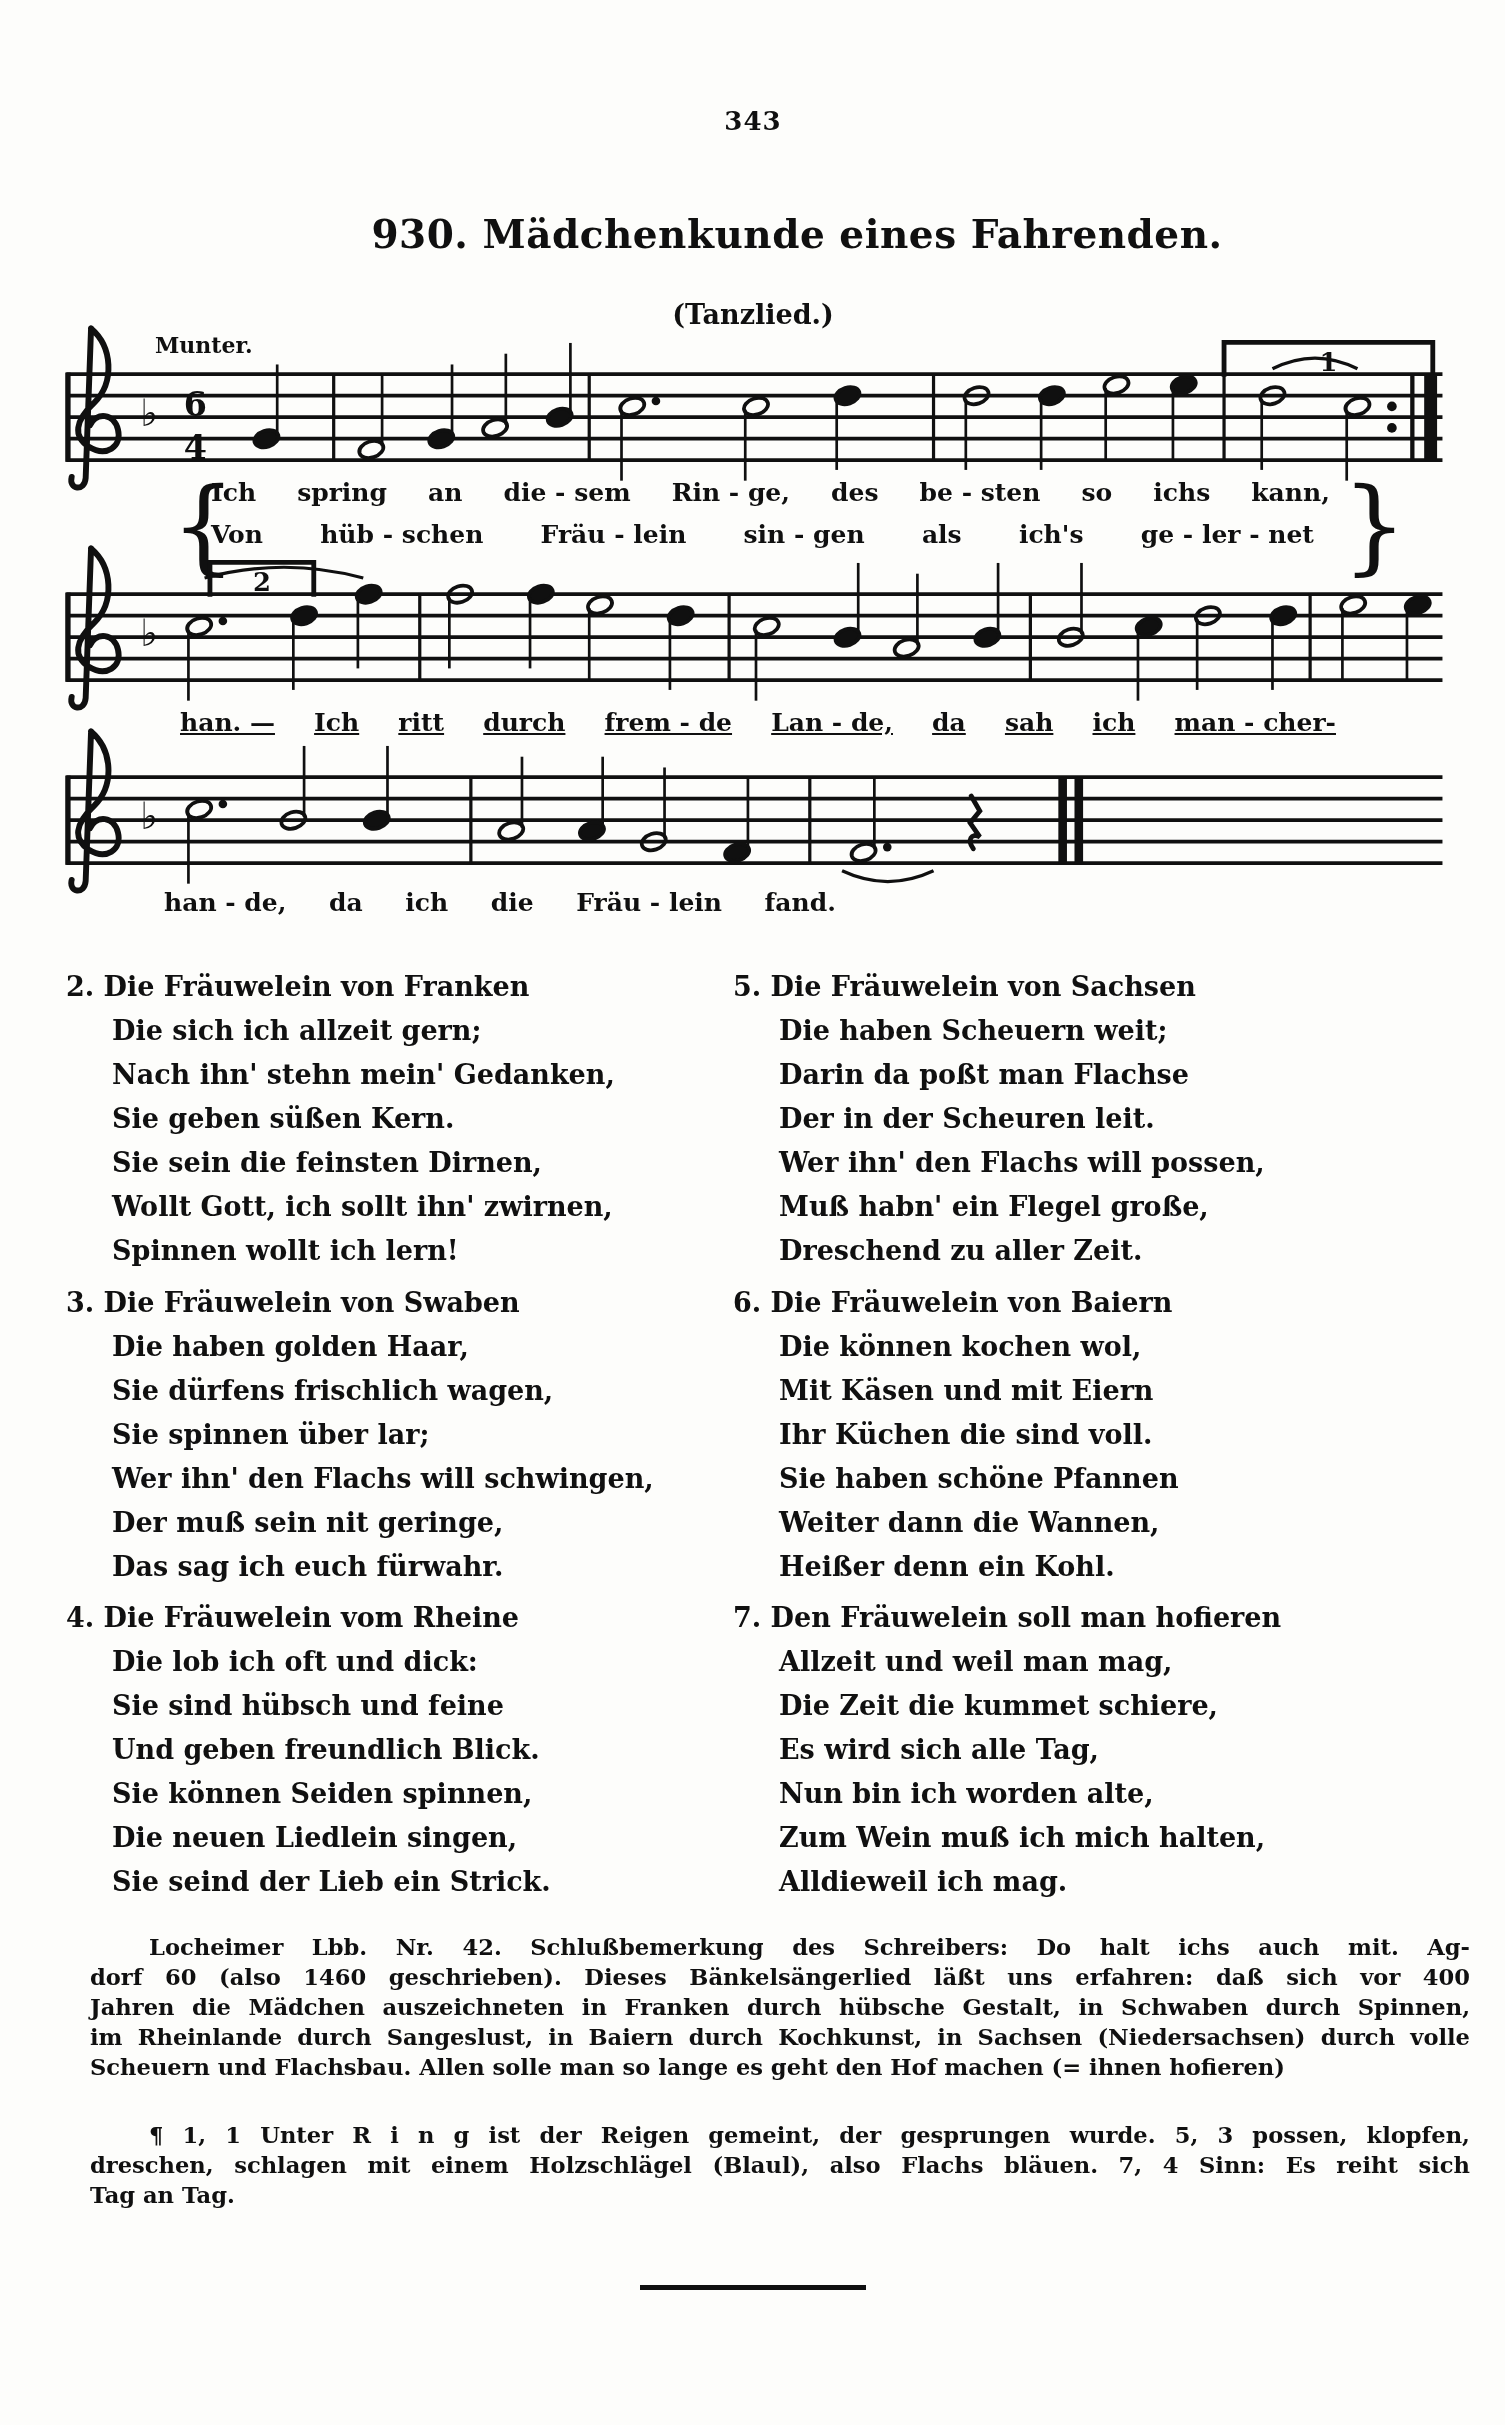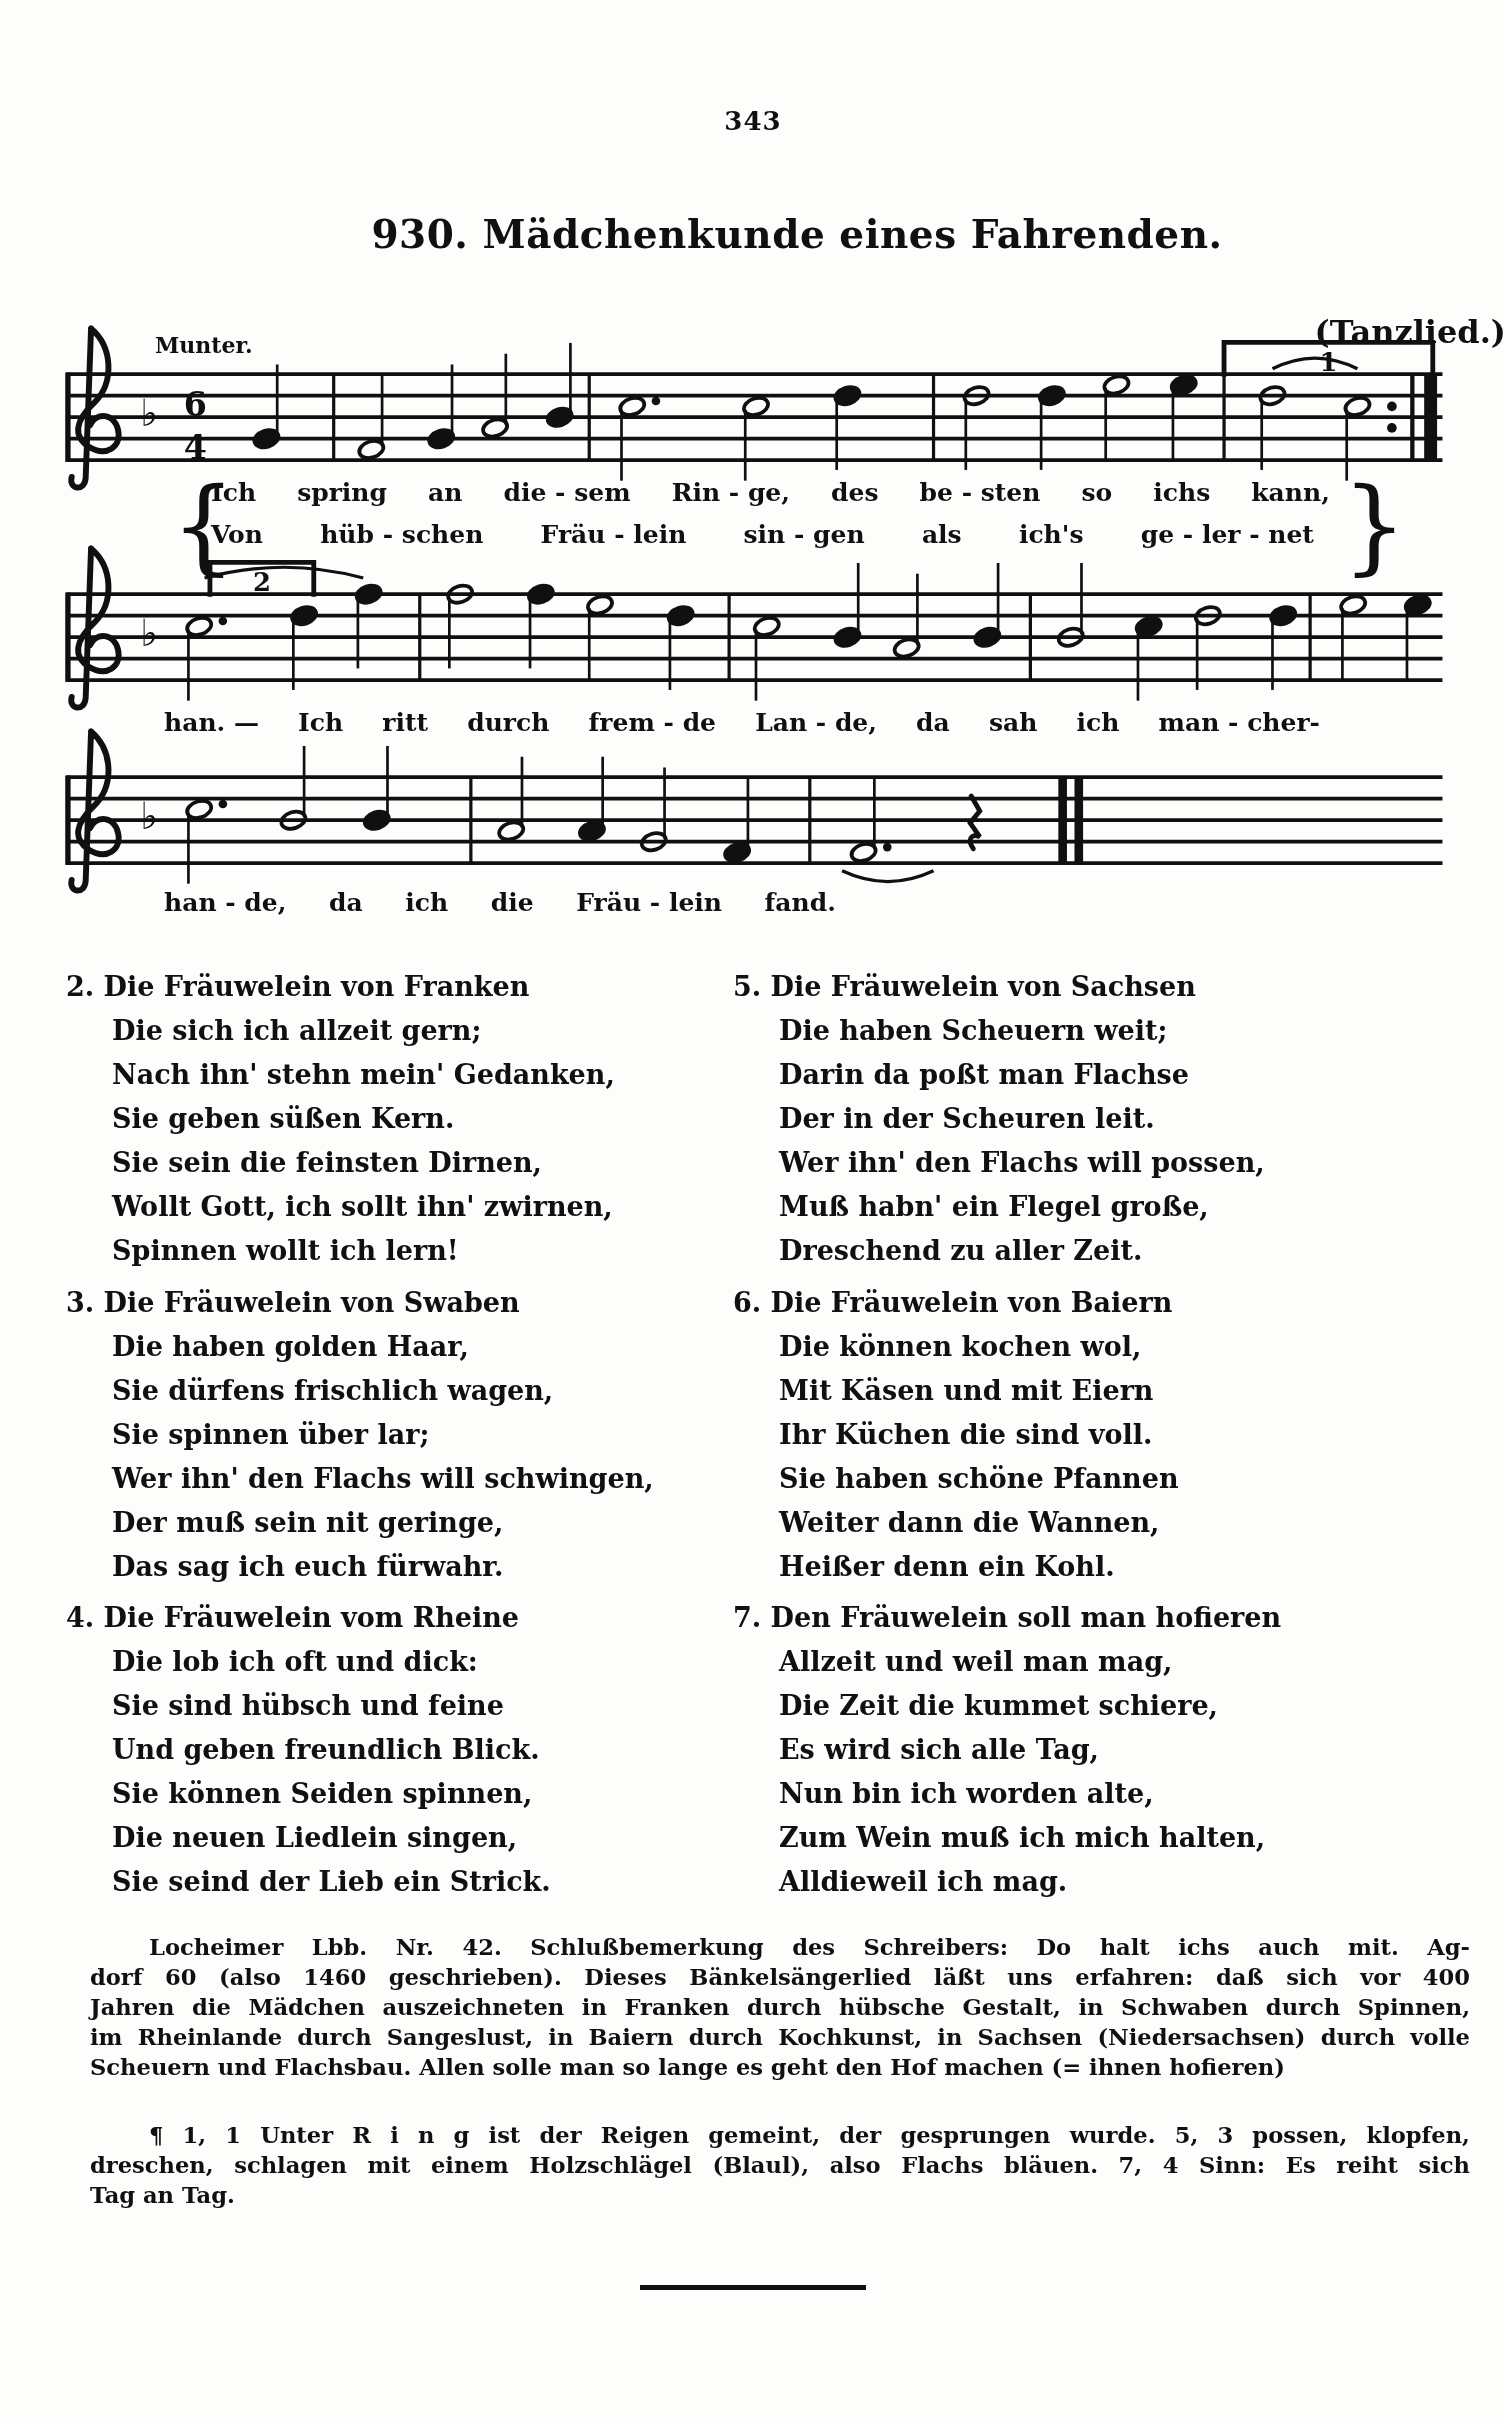--- a/index.html
+++ b/index.html
@@ -6,29 +6,29 @@
   body{
     width:1506px;height:2426px;position:relative;
     background:#fdfdfb;color:#101010;
     font-family:"DejaVu Serif","Liberation Serif",serif;
     overflow:hidden;
   }
   .abs{position:absolute;}
   .ctr{left:0;width:1506px;text-align:center;}
   #pageno{top:106px;font-size:26px;font-weight:700;letter-spacing:1.1px;}
   #title{top:211px;font-size:39px;font-weight:700;letter-spacing:0.5px;padding-left:44px;}
-  #subtitle{top:313px;font-size:32px;font-weight:700;text-align:right;}
+  #subtitle{top:299px;font-size:27px;font-weight:700;}
   #tempo{left:155px;top:332px;font-size:22px;font-weight:700;}
   svg.staff{position:absolute;left:62px;width:1388px;height:183px;}
   #staff1{top:323px;} #staff2{top:543px;} #staff3{top:726px;}
   .lyr{position:absolute;display:flex;justify-content:space-between;
        font-size:25px;font-weight:700;white-space:nowrap;}
   #lyrA{left:211px;top:478px;width:1119px;}
   #lyrB{left:211px;top:520px;width:1103px;}
-  #lyrC{left:164px;top:708px;width:1156px;}
+  #lyrC{left:180px;top:708px;width:1156px;text-decoration:underline;}
   #lyrD{left:164px;top:888px;width:672px;}
   .brace{position:absolute;font-size:102px;font-weight:400;line-height:102px;
          font-family:"DejaVu Serif",serif;}
   #braceL{left:171px;top:475px;}
   #braceR{left:1342px;top:475px;}
   .vcol{position:absolute;top:965px;}
   #vcol1{left:66px;width:683px;}
   #vcol2{left:733px;width:710px;}
   .verse{margin-bottom:7.5px;font-size:27px;font-weight:700;line-height:44px;}
   .verse .vline{padding-left:46px;}

